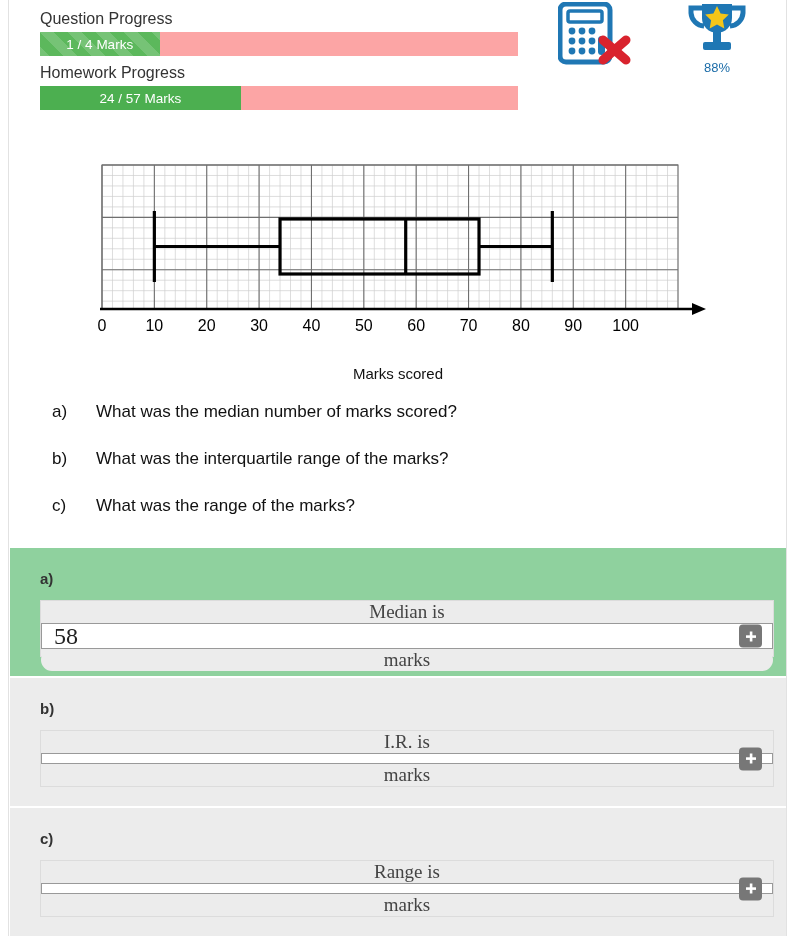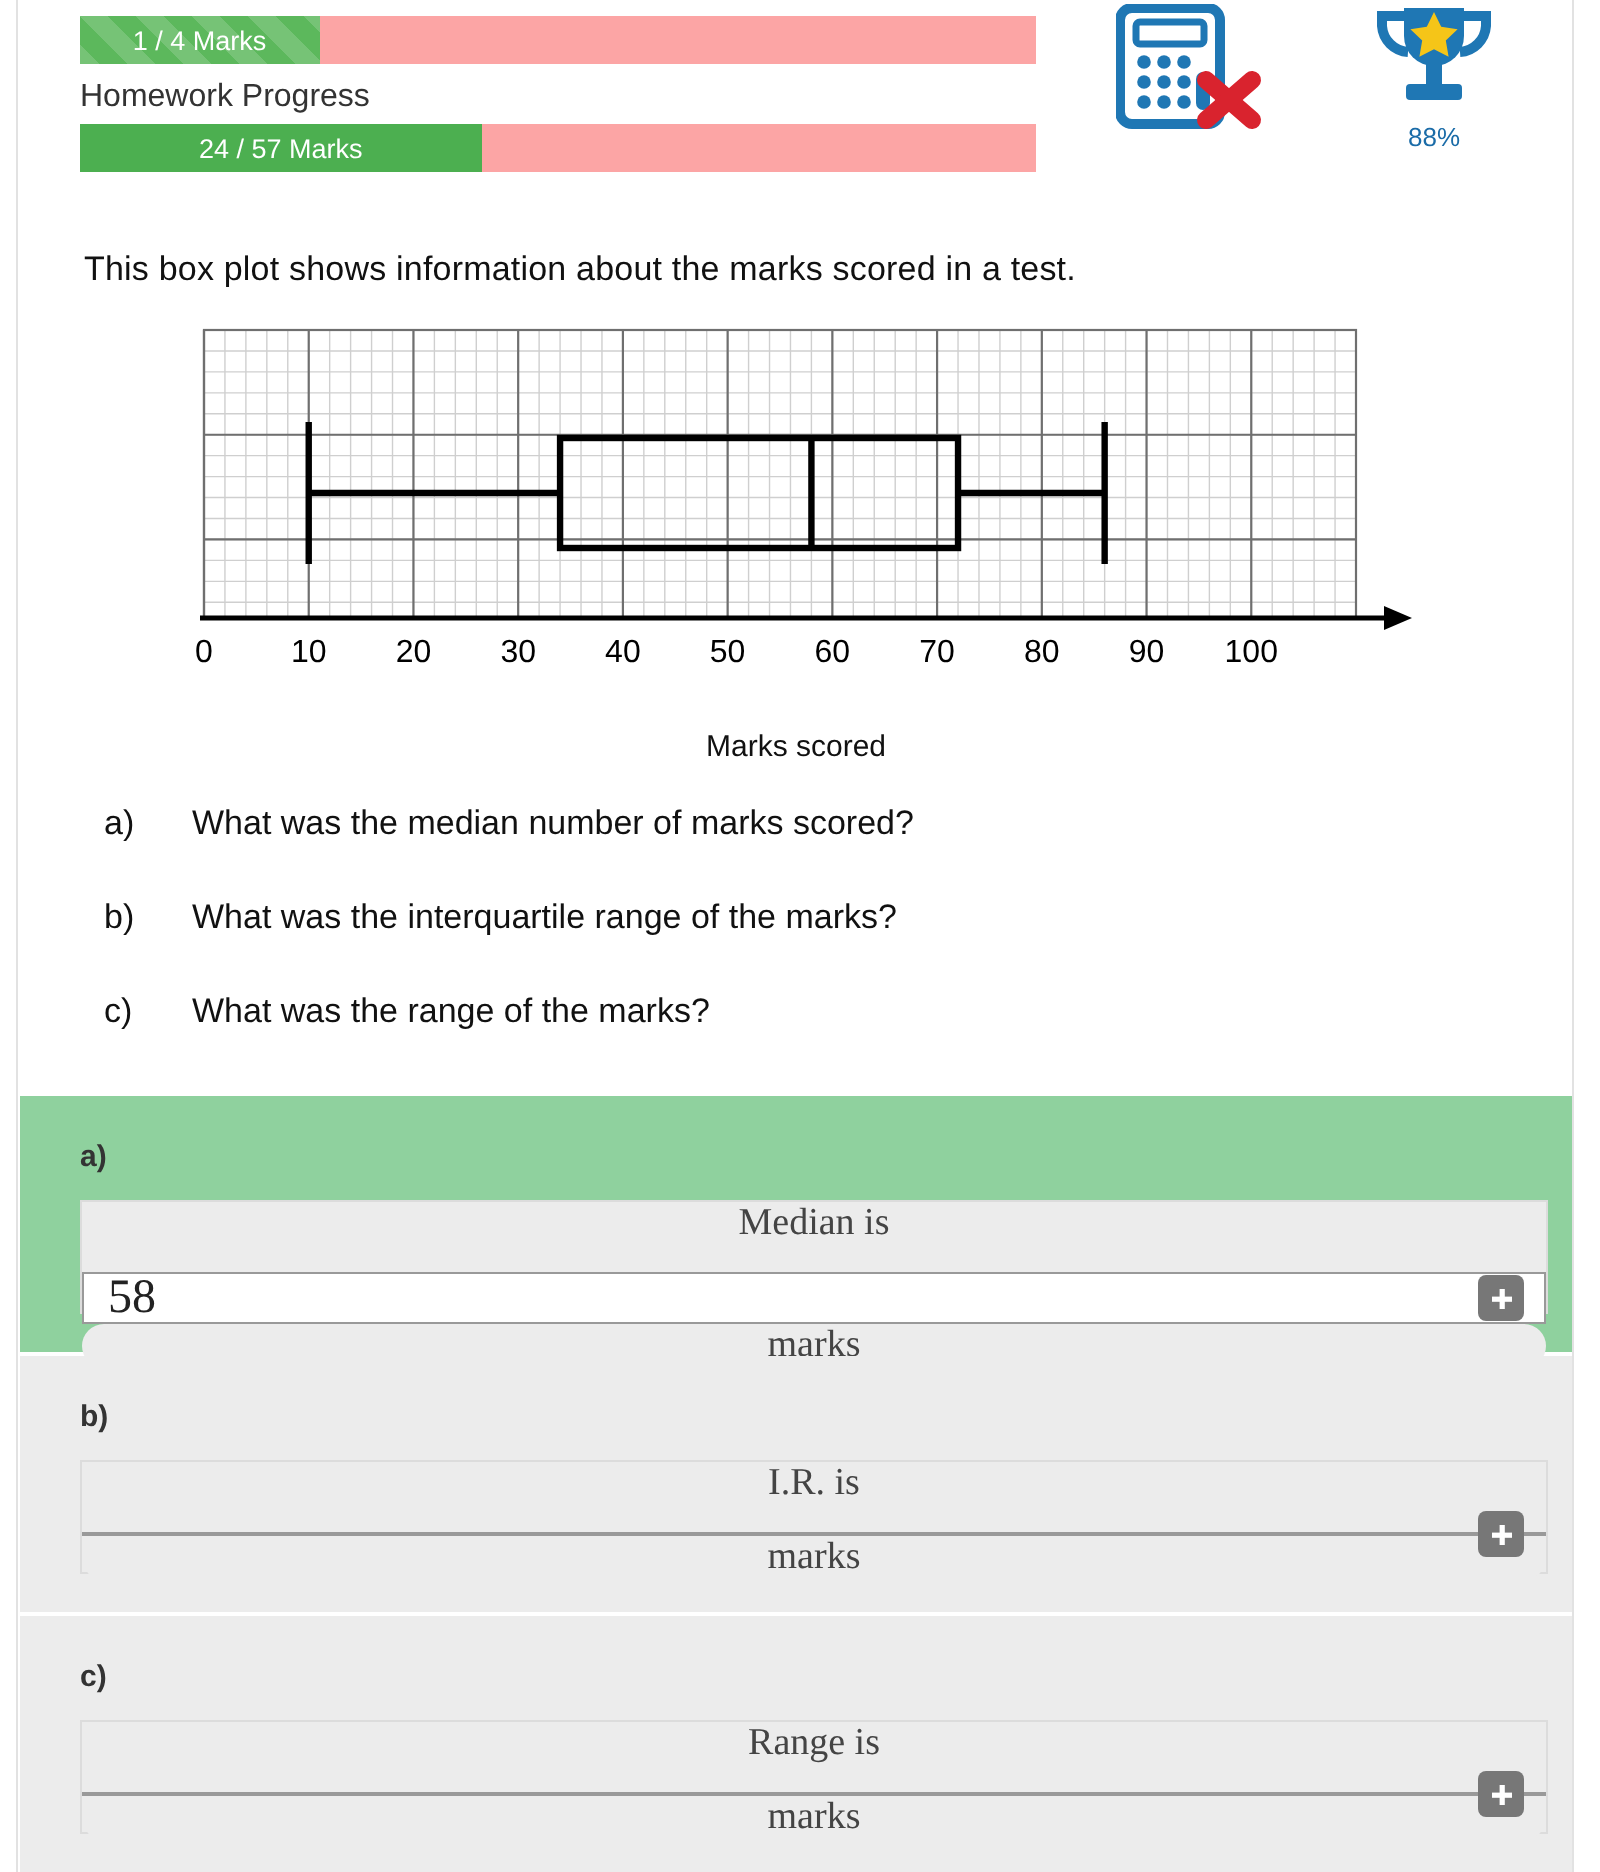--- a/index.html
+++ b/index.html
@@ -152,21 +152,20 @@
     background: #ececec;
     white-space: nowrap;
   }
   .answer-field {
     position: relative;
     flex: 1 1 auto;
     background: #ffffff;
     border: 1px solid #999999;
     display: flex; align-items: center;
     padding: 0 46px 0 12px;
-    margin-top: 13px;
   }
   .answer-value {
     font-family: "Liberation Serif", serif;
     font-size: 24px;
     color: #222222;
     line-height: 1;
   }
   .plus-btn {
     position: absolute; right: 10px; top: 50%;
     transform: translateY(-50%);
@@ -193,20 +192,21 @@
 
 <div class="page">
 
   <div class="gutter-left"></div>
   <div class="gutter-right"></div>
 
   <div class="header">
 
     <div class="progress-block">
 
+      <div class="progress-label">Question Progress</div>
       <div class="progress-track">
         <div class="progress-fill striped" id="qp-fill" style="width: 25%;">
           <span>1 / 4 Marks</span>
         </div>
       </div>
 
       <div class="progress-label">Homework Progress</div>
       <div class="progress-track">
         <div class="progress-fill solid" id="hp-fill" style="width: 42%;">
           <span>24 / 57 Marks</span>
@@ -247,21 +247,20 @@
         <rect x="17" y="42" width="28" height="8" rx="2" ry="2" fill="#1f77b4"></rect>
         <polygon points="31,6 34.6,13.4 42.8,14.6 36.9,20.3 38.3,28.4 31,24.6 23.7,28.4 25.1,20.3 19.2,14.6 27.4,13.4" fill="#f5c518"></polygon>
       </svg>
       <div class="trophy-pct">88%</div>
     </div>
 
   </div>
 
   <div class="question-area">
 
-    <div class="stem">This box plot shows information about the marks scored in a test.</div>
 
     <div class="chart-wrap">
       <svg id="boxplot" width="620" height="200" viewBox="0 0 620 200">
           <rect x="14" y="4" width="576" height="144" fill="#ffffff"></rect>
           <line x1="14" y1="4" x2="14" y2="148" stroke="#cfcfcf" stroke-width="0.7"></line>
           <line x1="24.472727272727273" y1="4" x2="24.472727272727273" y2="148" stroke="#cfcfcf" stroke-width="0.7"></line>
           <line x1="34.945454545454545" y1="4" x2="34.945454545454545" y2="148" stroke="#cfcfcf" stroke-width="0.7"></line>
           <line x1="45.41818181818182" y1="4" x2="45.41818181818182" y2="148" stroke="#cfcfcf" stroke-width="0.7"></line>
           <line x1="55.89090909090909" y1="4" x2="55.89090909090909" y2="148" stroke="#cfcfcf" stroke-width="0.7"></line>
           <line x1="66.36363636363637" y1="4" x2="66.36363636363637" y2="148" stroke="#cfcfcf" stroke-width="0.7"></line>

